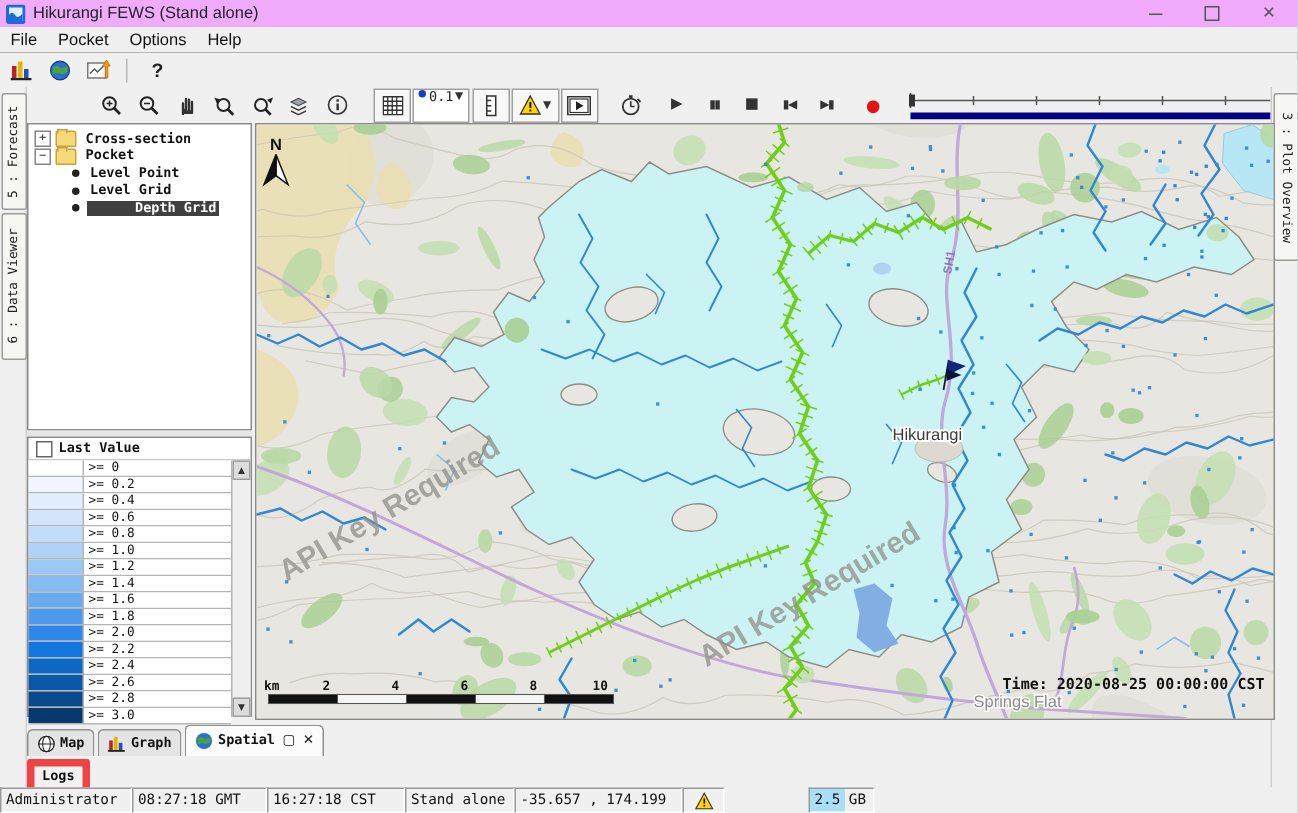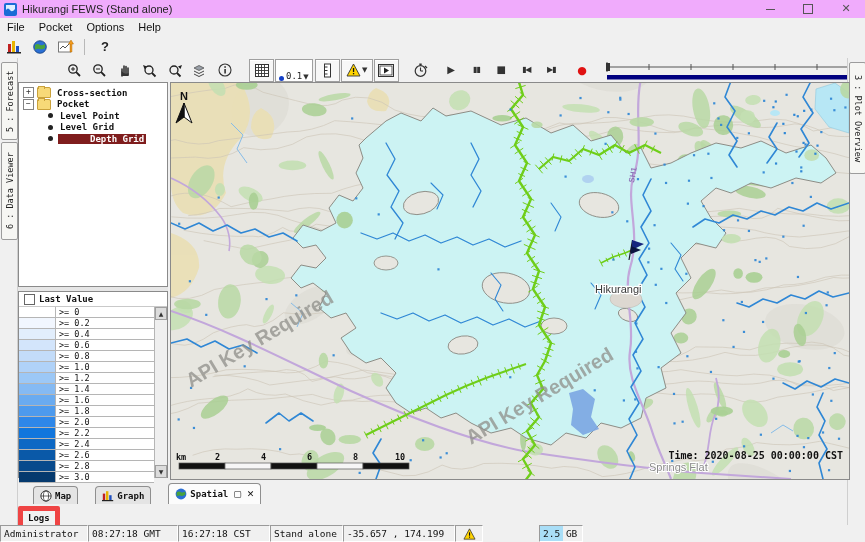--- a/index.html
+++ b/index.html
@@ -23,60 +23,60 @@
   .vsep{width:1px;height:16px;background:#b8b8b8;margin:0 6px;}
   #helpbtn{font-size:13px;font-weight:bold;color:#222;}
   #toolbar2{position:absolute;left:18px;top:58px;width:830px;height:24px;background:#f0f0f0;display:flex;align-items:center;padding-left:44px;box-sizing:border-box;}
   .ib{width:23px;height:21px;display:flex;align-items:center;justify-content:center;flex:0 0 auto;}
   .raised{border:1px solid #9f9f9f;background:#f7f7f7;box-shadow:inset 0 1px 0 #fff;margin-right:1px;}
   .flat{border:1px solid transparent;}
   .caret{font-size:7px;color:#333;margin-left:1px;font-family:"DejaVu Sans",sans-serif;}
   .tchar{font-family:"DejaVu Sans",sans-serif;font-size:10px;color:#333;line-height:1;}
   .tchar.small{font-size:8px;letter-spacing:-1px;}
   .rec{color:#e01212;font-size:11px;}
-  #interval-dd{display:flex;align-items:flex-end;height:21px;border:1px solid #9f9f9f;background:#fff;padding:0 3px;margin-right:2px;}
+  #interval-dd{display:flex;align-items:flex-start;height:21px;border:1px solid #9f9f9f;background:#fff;padding:0 3px;margin-right:2px;}
   #interval-dd .dot{width:5px;height:5px;border-radius:50%;background:#1440c8;margin-right:2px;}
   #interval-dd .lbl{font-size:9px;font-family:"DejaVu Sans Mono",monospace;color:#222;}
   #timeline{flex:0 0 345px;margin-left:8px;}
   
   .sidestrip{position:absolute;top:58px;bottom:17px;width:17px;background:#f0f0f0;}
   #strip-left{left:0;border-right:1px solid #cfcfcf;}
   #strip-right{right:0;border-left:1px solid #cfcfcf;}
   .vtab{position:absolute;left:1px;width:15px;background:#f6f6f3;border:1px solid #9c9c9c;border-radius:2px;
     display:flex;align-items:center;justify-content:center;font-family:"DejaVu Sans Mono",monospace;font-size:8.5px;color:#222;}
   .vtab.up{writing-mode:vertical-rl;transform:rotate(180deg);}
   .vtab.down{writing-mode:vertical-rl;}
   
   #tree-panel{position:absolute;left:18px;top:82px;width:150px;height:205px;background:#fff;border:1px solid #8a8a8a;box-sizing:border-box;overflow:hidden;}
   .trow{display:flex;align-items:center;height:11.5px;font-family:"DejaVu Sans Mono",monospace;font-size:9px;font-weight:bold;color:#111;white-space:nowrap;}
   .expander{width:9px;height:9px;border:1px solid #848484;background:#fff;font-size:8px;line-height:7px;text-align:center;color:#333;margin:0 3px 0 4px;flex:0 0 auto;font-weight:normal;}
   .folder{width:12px;height:9px;background:#f7d978;border:1px solid #caa23c;border-radius:1px 2px 1px 1px;margin-right:4px;flex:0 0 auto;position:relative;}
   .folder:before{content:"";position:absolute;left:0;top:-2px;width:5px;height:2px;background:#f7d978;border:1px solid #caa23c;border-bottom:none;}
   .bullet{width:5px;height:5px;border-radius:50%;background:#222;margin:0 5px 0 0;flex:0 0 auto;}
   .tindent{width:29px;flex:0 0 auto;}
   .tlabel{padding:0 2px;}
-  .tlabel.selected{background:#7f1d1d;color:#fff;padding-left:32px;}
+  .tlabel.selected{background:#404040;color:#fff;padding-left:32px;}
   #legend-panel{position:absolute;left:18px;top:291px;width:150px;height:187px;background:#fff;border:1px solid #8a8a8a;box-sizing:border-box;font-family:"DejaVu Sans Mono",monospace;}
   #legend-header{display:flex;align-items:center;height:14px;border-bottom:1px solid #c9c9c9;}
   #legend-header .cb{width:9px;height:9px;border:1px solid #666;background:#fff;margin:0 4px 0 5px;}
   #legend-header .cblbl{font-size:9px;font-weight:bold;color:#111;}
   #legend-body{display:flex;height:171px;}
   #legend-rows{flex:1;display:flex;flex-direction:column;}
   .lrow{flex:1;display:flex;border-bottom:1px solid #b5b5b5;}
   .lsw{width:36px;border-right:1px solid #b5b5b5;}
   .llb{flex:1;font-size:8.5px;color:#111;padding-left:3px;display:flex;align-items:center;background:#fff;}
   #legend-sb{width:12px;display:flex;flex-direction:column;border-left:1px solid #b5b5b5;background:#efefef;}
   .sbbtn{height:11px;background:#dcdcdc;border:1px solid #9f9f9f;font-size:6px;display:flex;align-items:center;justify-content:center;color:#333;font-family:"DejaVu Sans",sans-serif;}
   #legend-sb .track{flex:1;}
   #splitter{position:absolute;left:18px;top:287px;width:150px;height:4px;background:#e6e6e6;}
   
   #map-wrap{position:absolute;left:170px;top:82px;width:678px;height:396px;border:1px solid #8a8a8a;box-sizing:content-box;background:#e7e6e0;}
   
   #tabbar{position:absolute;left:18px;top:483px;width:830px;height:21px;display:flex;align-items:flex-end;}
-  .btab{display:flex;align-items:center;height:17px;border:1px solid #8f8f8f;border-bottom:none;border-radius:4px 4px 0 0;background:#e4e4e4;padding:0 6px;margin-right:2px;font-family:"DejaVu Sans Mono",monospace;font-size:9px;font-weight:bold;color:#111;margin-left:15px;}
+  .btab{display:flex;align-items:center;height:17px;border:1px solid #8f8f8f;border-bottom:none;border-radius:4px 4px 0 0;background:#e4e4e4;padding:0 6px;margin-right:2px;font-family:"DejaVu Sans Mono",monospace;font-size:9px;font-weight:bold;color:#111;}
   .btab.active{background:#fcfcfc;height:20px;}
   .btab .ticon{margin-right:3px;display:flex;}
   .btab .mini{font-size:9px;margin-left:5px;color:#111;font-family:"DejaVu Sans",sans-serif;}
   #logsrow{position:absolute;left:18px;top:505px;width:830px;height:18px;}
   #logsbtn{display:inline-flex;align-items:center;height:14px;border:5px solid #ef4444;border-radius:2px;background:#f2f2f2;padding:0 5px;font-family:"DejaVu Sans Mono",monospace;font-size:9px;font-weight:bold;color:#111;margin-top:1px;}
   
   #statusbar{position:absolute;left:0;top:525px;width:865px;height:17px;background:#f0f0f0;display:flex;font-family:"DejaVu Sans Mono",monospace;font-size:9.5px;color:#111;}
   .seg{border:1px solid;border-color:#9a9a9a #ffffff #ffffff #9a9a9a;display:flex;align-items:center;padding:0 3px;white-space:nowrap;overflow:hidden;box-sizing:border-box;}
   .seg.warn{justify-content:center;}
   #seg-mem{background:linear-gradient(90deg,#a9def7 0 55%,#f0f0f0 55%);}

